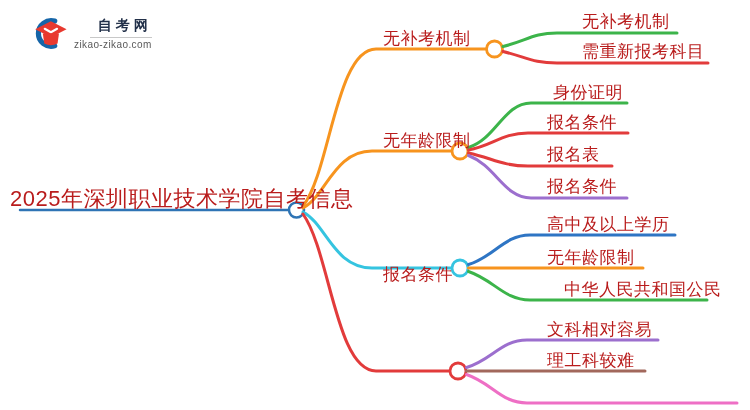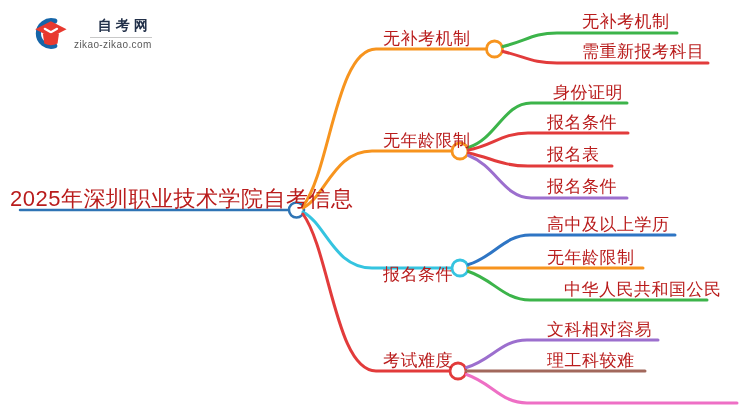--- a/index.html
+++ b/index.html
@@ -75,17 +75,16 @@
   <div class="label" style="left:547px;top:84px;margin-left:6px;">身份证明</div>
   <div class="label" style="left:547px;top:114px;">报名条件</div>
   <div class="label" style="left:547px;top:146px;">报名表</div>
   <div class="label" style="left:547px;top:178px;">报名条件</div>
 
   <div class="label" style="left:383px;top:267px;font-family:Liberation Mono, monospace;">报名条件</div>
   <div class="label" style="left:547px;top:249px;">无年龄限制</div>
   <div class="label" style="left:547px;top:216px;">高中及以上学历</div>
   <div class="label" style="left:564px;top:281px;">中华人民共和国公民</div>
 
-  <div class="label" style="left:383px;top:352px;">考试难度</div>
   <div class="label" style="left:547px;top:321px;">文科相对容易</div>
   <div class="label" style="left:547px;top:352px;text-align:right;">理工科较难</div>
 
 </div>
 
 </body></html>

